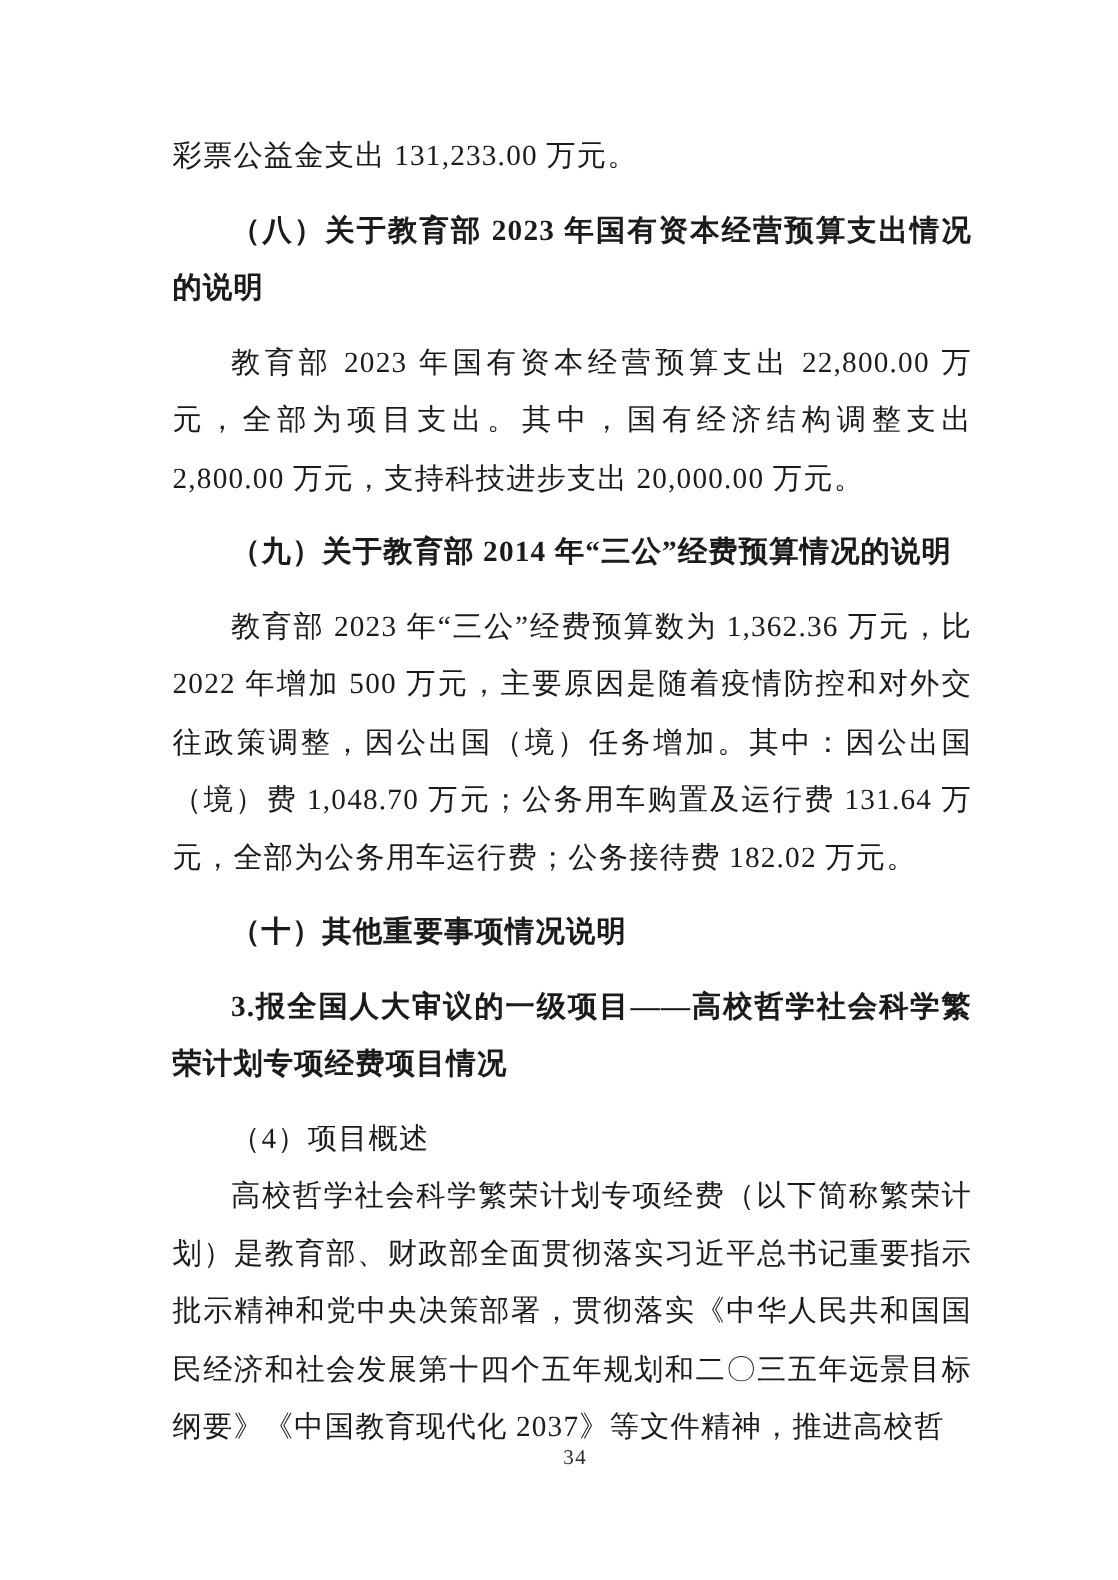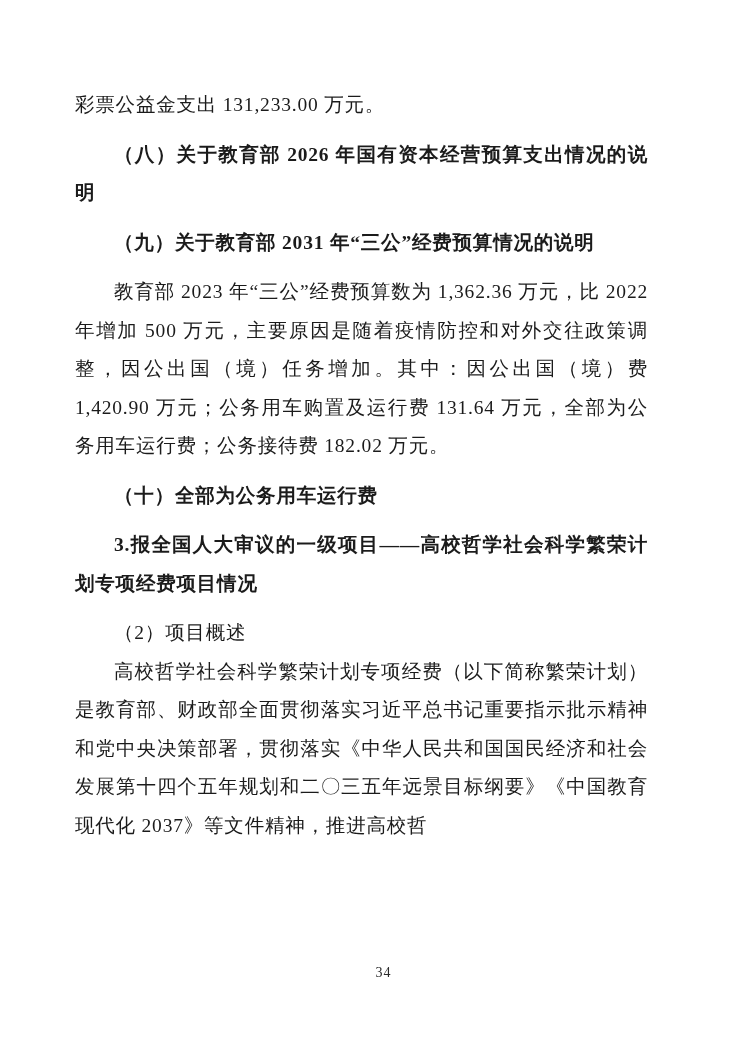--- a/index.html
+++ b/index.html
@@ -7,21 +7,21 @@
     padding: 0;
     background: #ffffff;
   }
   .page {
     position: relative;
     width: 745px;
     height: 1053px;
     margin: 0 auto;
     background: #ffffff;
     box-sizing: border-box;
-    padding: 86px 97px 0 75px;
+    padding: 86px 97px 0 115px;
     font-family: "Liberation Serif", "DejaVu Serif", serif;
     color: #1b1b1b;
     overflow: hidden;
   }
   .para {
     margin: 0;
     font-size: 19.5px;
     line-height: 38.5px;
     text-align: justify;
     text-indent: 2em;
@@ -46,30 +46,31 @@
     margin-left: 22px;
   }
 </style>
 </head>
 <body>
 
 <div class="page">
 
   <p class="para no-indent">彩票公益金支出 131,233.00 万元。</p>
 
-  <p class="para heading">（八）关于教育部 2026 年国有资本经营预算支出情况的说明</p>
+  <p class="para heading">（八）关于教育部 2023 年国有资本经营预算支出情况的说明</p>
 
+  <p class="para">教育部 2023 年国有资本经营预算支出 22,800.00 万元，全部为项目支出。其中，国有经济结构调整支出 2,800.00 万元，支持科技进步支出 20,000.00 万元。</p>
 
-  <p class="para heading">（九）关于教育部 2031 年“三公”经费预算情况的说明</p>
+  <p class="para heading">（九）关于教育部 2014 年“三公”经费预算情况的说明</p>
 
-  <p class="para">教育部 2023 年“三公”经费预算数为 1,362.36 万元，比 2022 年增加 500 万元，主要原因是随着疫情防控和对外交往政策调整，因公出国（境）任务增加。其中：因公出国（境）费 1,420.90 万元；公务用车购置及运行费 131.64 万元，全部为公务用车运行费；公务接待费 182.02 万元。</p>
+  <p class="para">教育部 2023 年“三公”经费预算数为 1,362.36 万元，比 2022 年增加 500 万元，主要原因是随着疫情防控和对外交往政策调整，因公出国（境）任务增加。其中：因公出国（境）费 1,048.70 万元；公务用车购置及运行费 131.64 万元，全部为公务用车运行费；公务接待费 182.02 万元。</p>
 
-  <p class="para heading">（十）全部为公务用车运行费</p>
+  <p class="para heading">（十）其他重要事项情况说明</p>
 
   <p class="para heading">3.报全国人大审议的一级项目——高校哲学社会科学繁荣计划专项经费项目情况</p>
 
-  <p class="para">（2）项目概述</p>
+  <p class="para">（4）项目概述</p>
 
   <p class="para">高校哲学社会科学繁荣计划专项经费（以下简称繁荣计划）是教育部、财政部全面贯彻落实习近平总书记重要指示批示精神和党中央决策部署，贯彻落实《中华人民共和国国民经济和社会发展第十四个五年规划和二〇三五年远景目标纲要》《中国教育现代化 2037》等文件精神，推进高校哲</p>
 
   <div class="footer">34</div>
 
 </div>
 
 </body></html>

